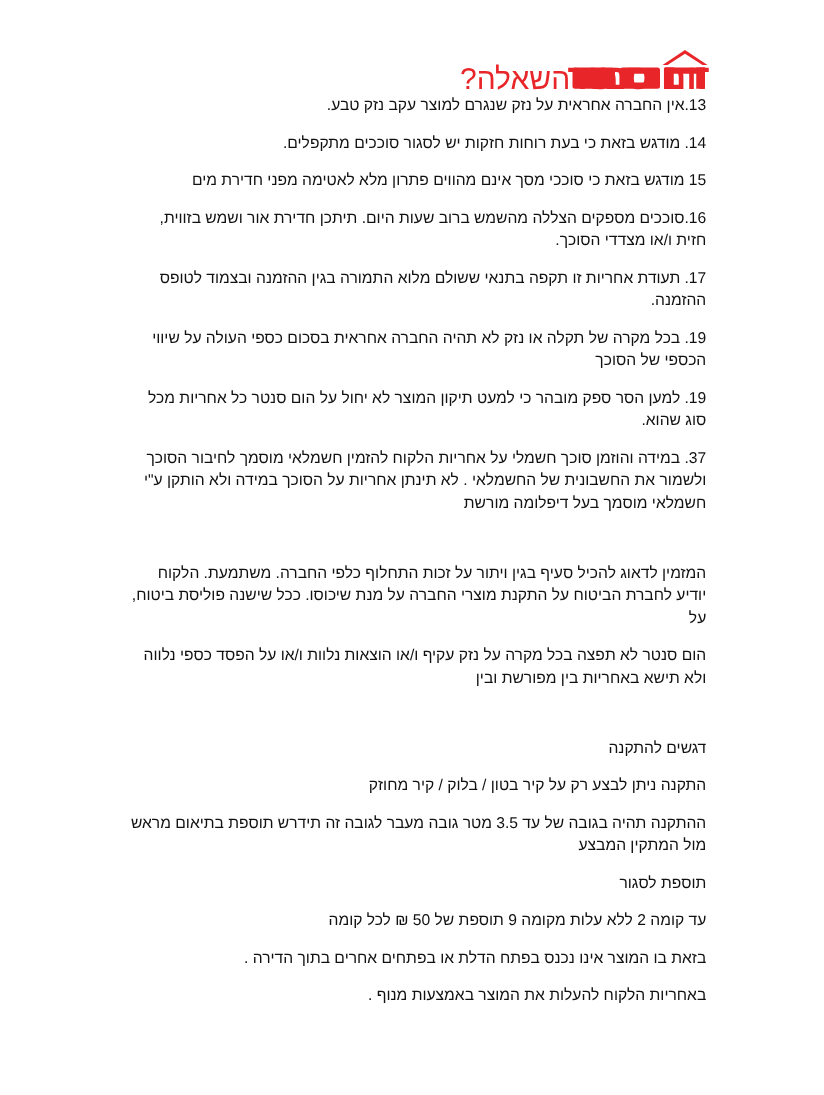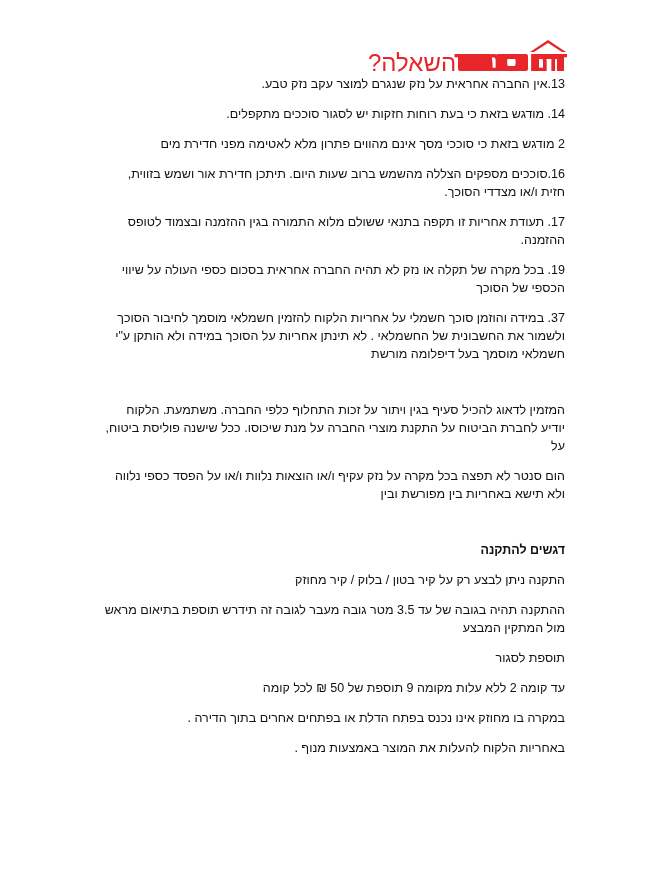--- a/index.html
+++ b/index.html
@@ -2,21 +2,21 @@
 <html><head>
   <meta charset="utf-8">
   <style>
     html, body { margin: 0; padding: 0; background: #ffffff; }
     body { width: 659px; height: 876px; position: relative; overflow: hidden; font-family: "Liberation Sans", "DejaVu Sans", sans-serif; color: #111; }
     .logo { position: absolute; top: 38px; left: 182px; width: 385px; height: 36px; }
     .logo svg { display: block; }
     .content { position: absolute; top: 75px; left: 103px; width: 462px; direction: rtl; text-align: right; font-size: 12.5px; line-height: 18px; }
     .p { margin: 0 0 12px 0; }
     .gap-l { height: 26px; }
-    .bold { font-weight: bold; }
+    .bold { font-weight: normal; }
   </style>
 </head>
 <body>
 
 <div class="logo">
   <svg width="385" height="36" viewBox="0 0 385 36">
 
     <g fill="#e8262a">
       <polygon points="348,14 366,2 384,14 380,14 366,5 352,14"></polygon>
       <rect x="350" y="16" width="7" height="17"></rect>
@@ -31,34 +31,35 @@
 
     <text x="272" y="33" text-anchor="end" font-family="Liberation Sans, sans-serif" font-size="28" font-weight="bold" fill="#e8262a" direction="rtl">הום סנטר</text>
 
     <text x="186" y="33" text-anchor="end" font-family="Liberation Sans, sans-serif" font-size="24" fill="#e8262a" direction="rtl">מה השאלה?</text>
   </svg>
 </div>
 
 <div class="content">
   <p class="p">13.אין החברה אחראית על נזק שנגרם למוצר עקב נזק טבע.</p>
   <p class="p">14. מודגש בזאת כי בעת רוחות חזקות יש לסגור סוככים מתקפלים.</p>
-  <p class="p">2 מודגש בזאת כי סוככי מסך אינם מהווים פתרון מלא לאטימה מפני חדירת מים</p>
+  <p class="p">15 מודגש בזאת כי סוככי מסך אינם מהווים פתרון מלא לאטימה מפני חדירת מים</p>
   <p class="p">16.סוככים מספקים הצללה מהשמש ברוב שעות היום. תיתכן חדירת אור ושמש בזווית, חזית ו/או מצדדי הסוכך.</p>
   <p class="p">17. תעודת אחריות זו תקפה בתנאי ששולם מלוא התמורה בגין ההזמנה ובצמוד לטופס ההזמנה.</p>
   <p class="p">19. בכל מקרה של תקלה או נזק לא תהיה החברה אחראית בסכום כספי העולה על שיווי הכספי של הסוכך</p>
+  <p class="p">19. למען הסר ספק מובהר כי למעט תיקון המוצר לא יחול על הום סנטר כל אחריות מכל סוג שהוא.</p>
   <p class="p">37. במידה והוזמן סוכך חשמלי על אחריות הלקוח להזמין חשמלאי מוסמך לחיבור הסוכך ולשמור את החשבונית של החשמלאי . לא תינתן אחריות על הסוכך במידה ולא הותקן ע"י חשמלאי מוסמך בעל  דיפלומה מורשת</p>
 
   <div class="gap-l"></div>
 
   <p class="p">המזמין לדאוג להכיל סעיף בגין ויתור על זכות התחלוף כלפי החברה. משתמעת. הלקוח יודיע לחברת הביטוח על התקנת מוצרי החברה על מנת שיכוסו. ככל שישנה פוליסת ביטוח, על</p>
   <p class="p">הום סנטר לא תפצה בכל מקרה על נזק עקיף ו/או הוצאות נלוות ו/או על הפסד כספי נלווה ולא תישא באחריות בין מפורשת ובין</p>
 
   <div class="gap-l"></div>
 
   <p class="p bold">דגשים להתקנה</p>
   <p class="p">התקנה ניתן לבצע רק על קיר בטון / בלוק / קיר מחוזק</p>
   <p class="p">ההתקנה תהיה בגובה של עד 3.5 מטר גובה מעבר לגובה זה תידרש תוספת בתיאום מראש מול המתקין המבצע</p>
   <p class="p">תוספת לסגור</p>
   <p class="p">עד קומה 2 ללא עלות מקומה 9 תוספת של 50 ₪ לכל קומה</p>
-  <p class="p">במקרה בו מחוזק אינו נכנס בפתח הדלת או בפתחים אחרים בתוך הדירה .</p>
+  <p class="p">בזאת בו המוצר אינו נכנס בפתח הדלת או בפתחים אחרים בתוך הדירה .</p>
   <p class="p">באחריות הלקוח להעלות את המוצר באמצעות מנוף .</p>
 
 </div>
 
 </body></html>

